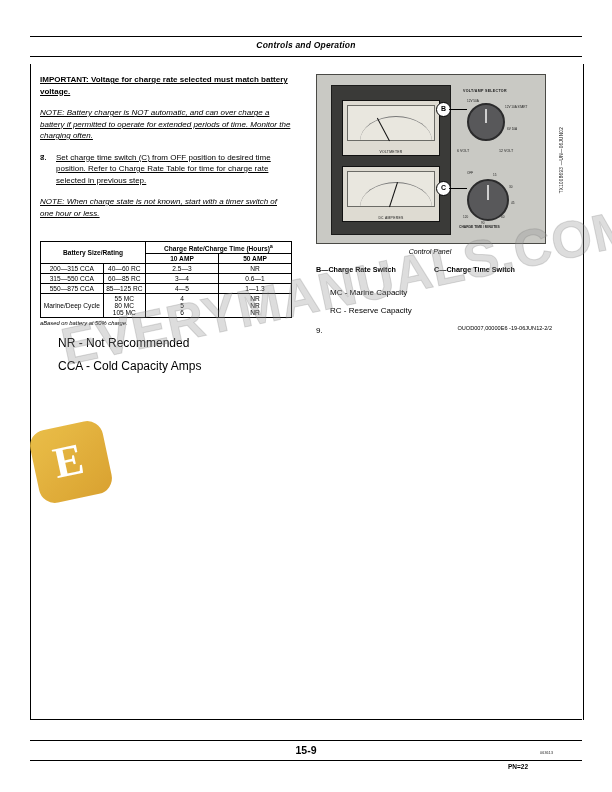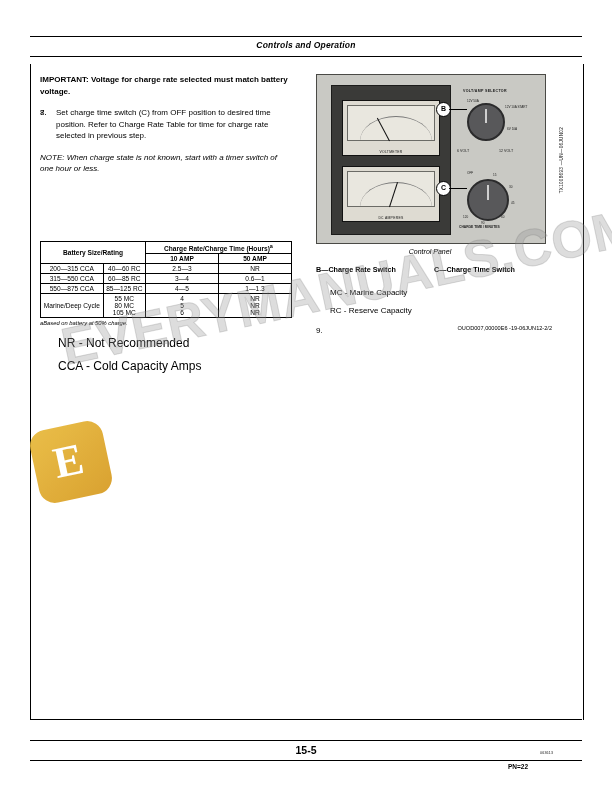--- a/index.html
+++ b/index.html
@@ -26,21 +26,21 @@
 
   
   .pg-rule-top{position:absolute;left:30px;top:740px;width:552px;height:1px;background:#000;}
   .pg-num{position:absolute;left:0;top:744px;width:612px;text-align:center;
     font-weight:bold;font-size:10.5px;}
   .pg-rule-bot{position:absolute;left:30px;top:760px;width:552px;height:1px;background:#000;}
   .pn-code{position:absolute;left:508px;top:763px;font-size:6.5px;font-weight:bold;}
   .pn-small{position:absolute;left:540px;top:751px;font-size:3.6px;color:#111;letter-spacing:.2px;}
 
   
-  .col-left{position:absolute;left:40px;top:74px;width:252px;}
+  .col-left{position:absolute;left:40px;top:74px;width:252px;text-decoration:underline;}
   .imp{font-size:8px;font-weight:bold;line-height:11.5px;}
   .note{font-size:8px;font-style:italic;line-height:11.5px;margin-top:10px;}
   .step{position:relative;font-size:8px;line-height:11.5px;margin-top:10px;padding-left:16px;}
   .step .num{position:absolute;left:0;top:0;}
 
   
   .tbl-wrap{position:absolute;left:40px;top:241px;width:252px;}
   table.rate{border-collapse:collapse;width:252px;font-size:6.6px;}
   table.rate td,table.rate th{border:0.8px solid #000;padding:1px 2px;text-align:center;
     font-weight:normal;vertical-align:middle;}
@@ -115,20 +115,21 @@
 
   <div class="hdr-rule-top"></div>
   <div class="hdr-title">Controls and Operation</div>
   <div class="hdr-rule-bot"></div>
 
   <div class="frame"></div>
   <div class="frame-bottom"></div>
 
   <div class="col-left">
     <div class="imp">IMPORTANT: Voltage for charge rate selected must match battery voltage.</div>
+    <div class="note">NOTE: Battery charger is NOT automatic, and can over charge a battery if permitted to operate for extended periods of time. Monitor the charging often.</div>
 
     <div class="step">
       <span class="num">7.</span>
     </div>
 
     <div class="step">
       <span class="num">8.</span>
       <span>Set charge time switch (C) from OFF position to desired time position. Refer to Charge Rate Table for time for charge rate selected in previous step.</span>
     </div>
 
@@ -257,17 +258,17 @@
 
   <div class="wm">
     <div class="wm-logo">
       <span>E</span>
     </div>
     <div class="wm-text">EVERYMANUALS.COM</div>
   </div>
 
   <div class="pg-rule-top"></div>
   <div class="pn-small">063613</div>
-  <div class="pg-num">15-5</div>
+  <div class="pg-num">15-9</div>
   <div class="pg-rule-bot"></div>
   <div class="pn-code">PN=22</div>
 
 </div>
 
 </body></html>

